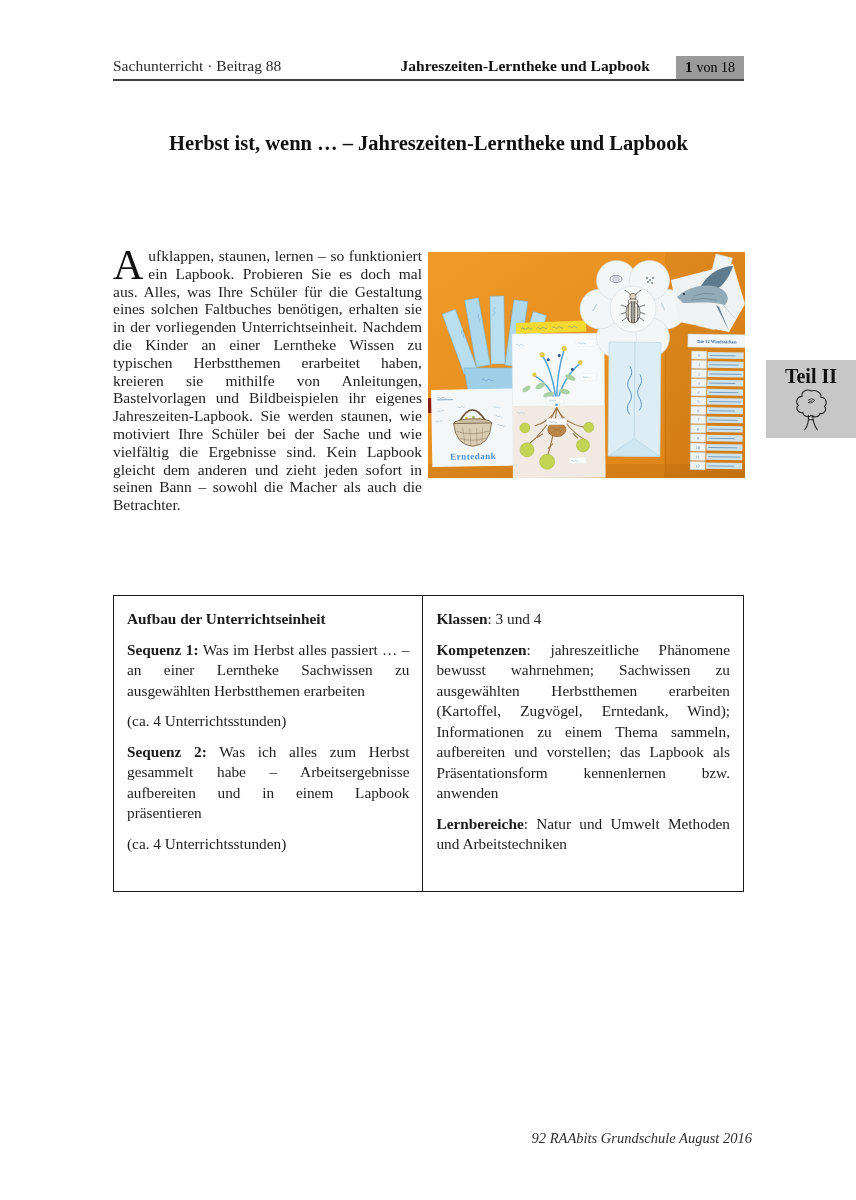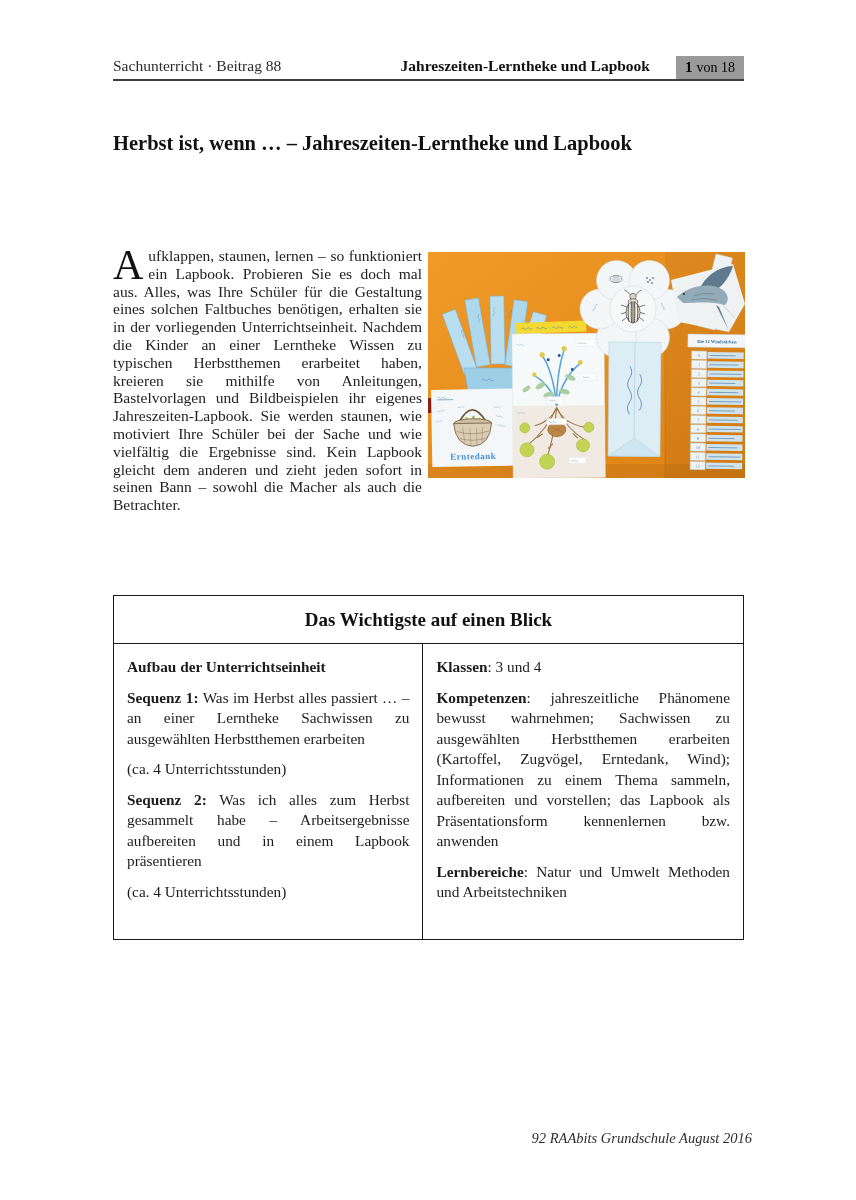--- a/index.html
+++ b/index.html
@@ -18,21 +18,21 @@
   .h-right{display:flex;align-items:flex-end;gap:26px;}
   .h-unit{font-weight:bold;font-size:15.5px;padding-bottom:4px;color:#111;}
   .badge{
     background:#9a9a9a;color:#000000;font-size:14px;
     padding:3px 9px 3px 9px;line-height:16px;white-space:nowrap;
   }
   .badge b{font-size:15px;margin-right:4px;}
   
   .article-title{
     position:absolute;left:113px;top:132px;width:631px;margin:0;
-    text-align:left;font-size:20.5px;font-weight:bold;color:#111;
+    text-align:center;font-size:20.5px;font-weight:bold;color:#111;
   }
   .byline{position:absolute;left:113px;top:192px;margin:0;font-size:15.5px;}
   
   .intro{
     position:absolute;left:113px;top:247px;width:309px;margin:0;
     font-size:15.5px;line-height:17.8px;text-align:justify;
     hyphens:auto;-webkit-hyphens:auto;color:#222;
   }
   .dropcap{
     float:left;font-size:42px;line-height:33px;padding:2px 5px 0 0;color:#111;
@@ -350,23 +350,34 @@
             <line x1="22" y1="122.39999999999999" x2="54" y2="122.39999999999999" stroke="#35699c" stroke-width="0.7" opacity="0.8"></line>
             <rect x="4" y="127.39999999999999" width="15" height="8" fill="#eef3f4" stroke="#c8d2d5" stroke-width="0.5"></rect>
             <text x="11.5" y="133.29999999999998" font-size="4.2" fill="#5b8cc0" text-anchor="middle">12</text>
             <rect x="20" y="128.2" width="36" height="6.4" fill="#cfe3ed"></rect>
             <line x1="22" y1="131.6" x2="48" y2="131.6" stroke="#35699c" stroke-width="0.7" opacity="0.8"></line>
           </g>
       </g>
     </svg>
   </figure>
 
+  <div class="side-tab">
+    <div class="tab-label">Teil II</div>
+    <svg viewBox="0 0 40 48" width="36" height="44">
+      <g fill="none" stroke="#222" stroke-width="1.2" stroke-linecap="round">
+        <path d="M20 4 c-5 -3 -11 1 -10 6 c-5 0 -8 6 -4 10 c-4 3 0 9 5 8 c0 4 6 6 9 3 c3 3 9 2 10 -2 c5 1 8 -4 5 -8 c4 -4 1 -10 -4 -10 c1 -5 -6 -9 -11 -7 z"></path>
+        <path d="M17 14 q4 -3 7 0 q-2 4 -7 3 q1 -2 4 -2" stroke-width="0.9"></path>
+        <path d="M17 31 C18 38 16 43 13 47"></path>
+        <path d="M22 31 C22 38 24 43 27 47"></path>
+        <path d="M18 36 L22 36"></path>
+      </g>
+    </svg>
+  </div>
 
   <section class="info-box">
-    <div class="info-box-title">Das Wichtigste auf einen Blick</div>
     <div class="info-cols">
       <div class="info-col left">
         <p class="hd">Aufbau der Unterrichtseinheit</p>
         <p><b>Sequenz 1:</b> <span>Was im Herbst alles passiert … – an einer Lerntheke Sachwissen zu ausgewählten Herbstthemen erarbeiten</span></p>
         <p>(ca. 4 Unterrichtsstunden)</p>
         <p><b>Sequenz 2:</b> <span>Was ich alles zum Herbst gesammelt habe – Arbeitsergebnisse aufbereiten und in einem Lapbook präsentieren</span></p>
         <p>(ca. 4 Unterrichtsstunden)</p>
       </div>
       <div class="info-col right">
         <p><b>Klassen</b><span>: 3 und 4</span></p>

